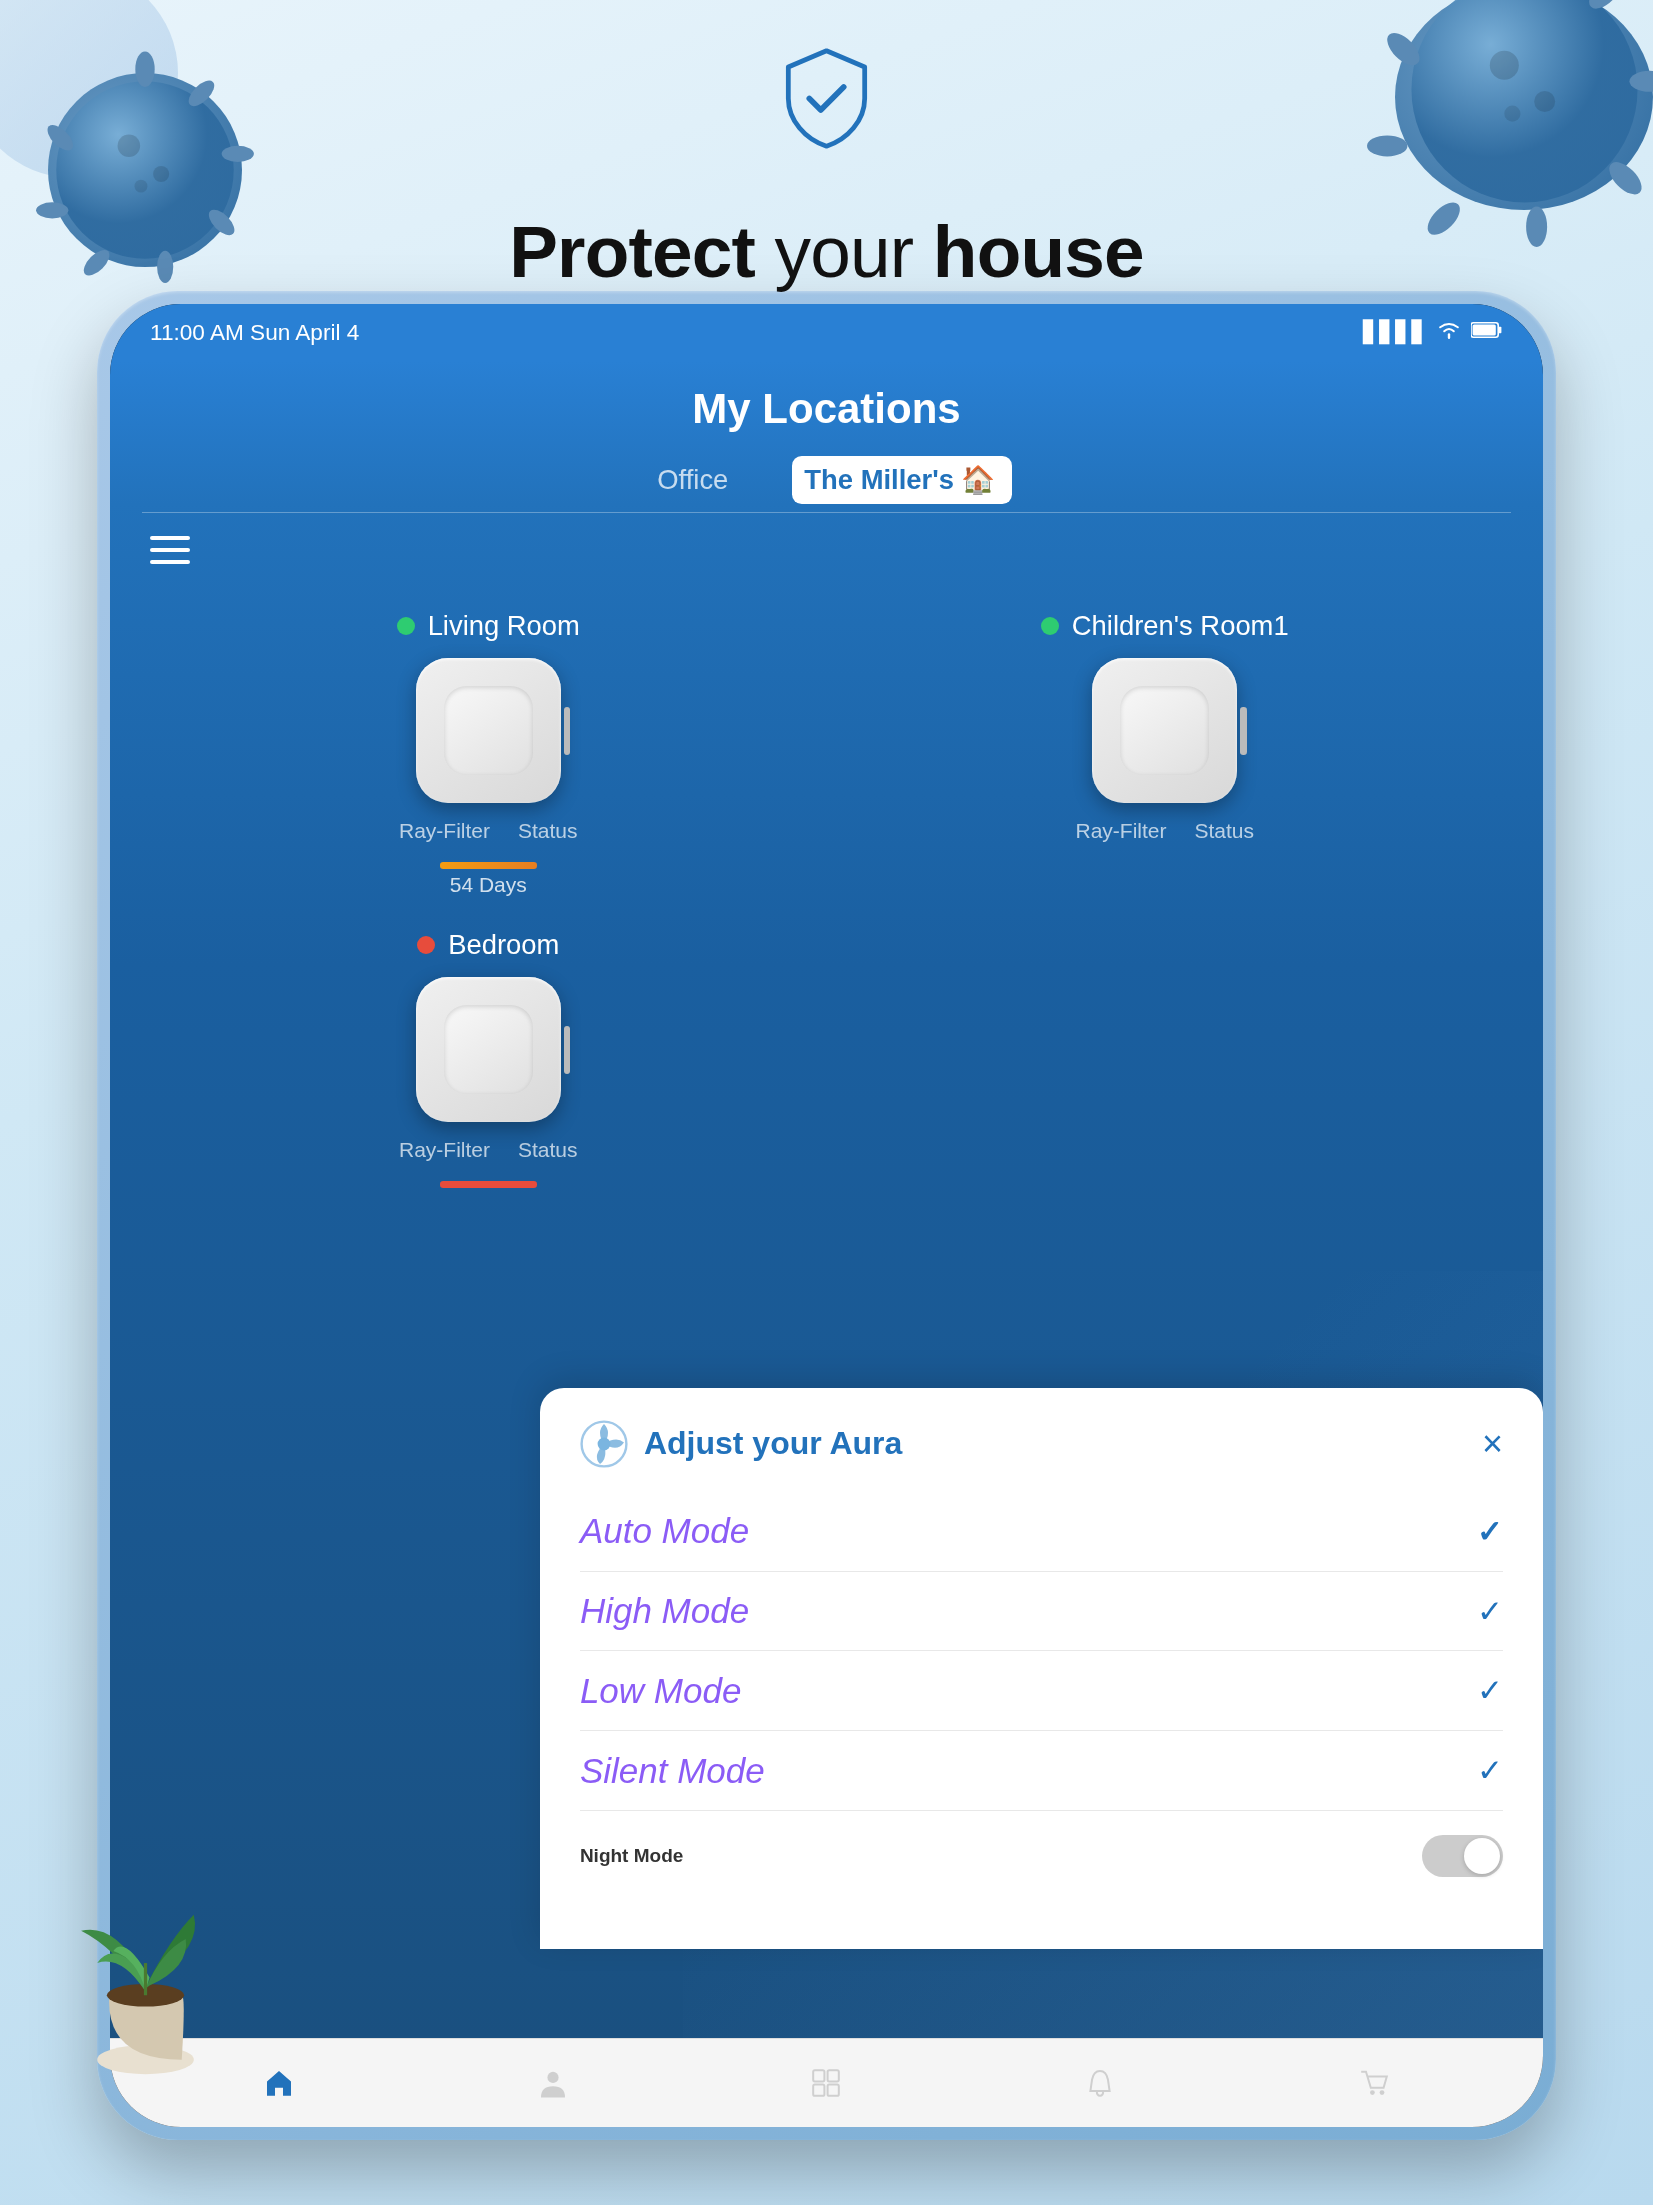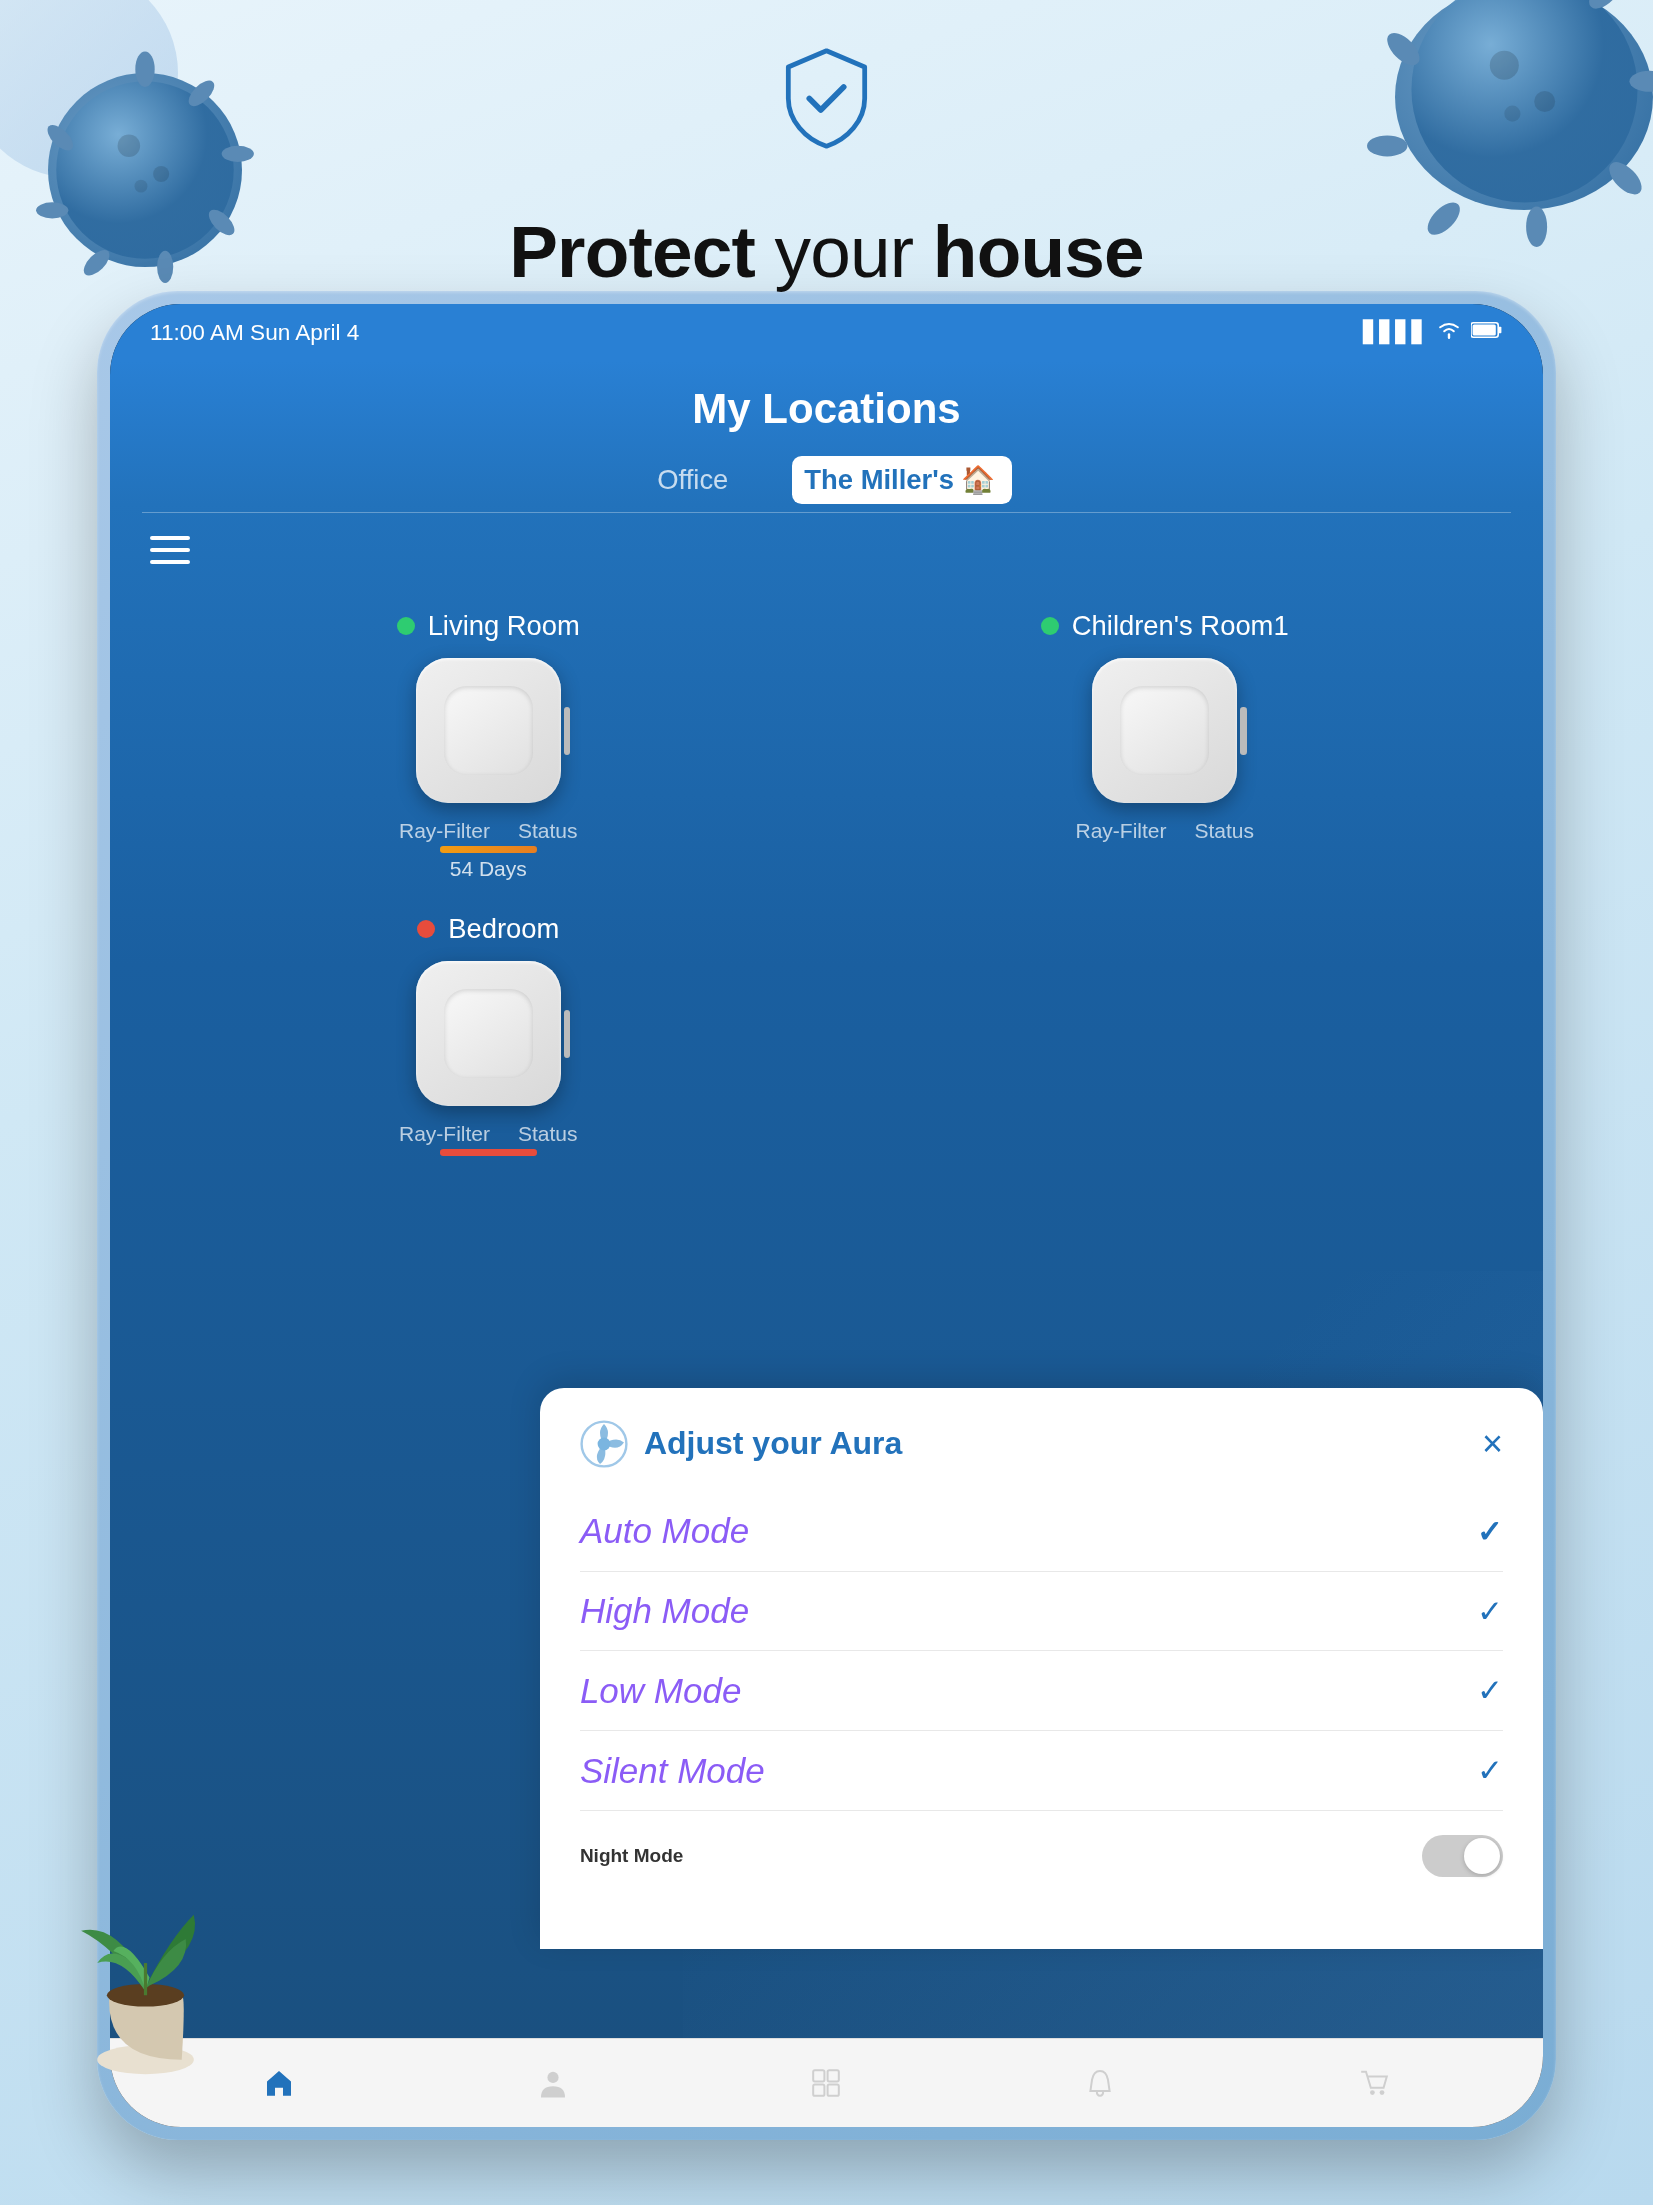--- a/index.html
+++ b/index.html
@@ -278,21 +278,21 @@
       gap: 28px;
       align-items: flex-start;
     }
 
     .filter-label {
       color: rgba(255,255,255,0.7);
       font-size: 21px;
     }
 
     .filter-bar-wrap {
-      margin-top: 3px;
+      margin-top: 19px;
     }
 
     .filter-bar {
       height: 6.5px;
       border-radius: 3.2px;
       width: 97px;
     }
     .bar-yellow { background: linear-gradient(90deg, #f39c12, #e67e22); }
     .bar-red { background: #e74c3c; }
 

